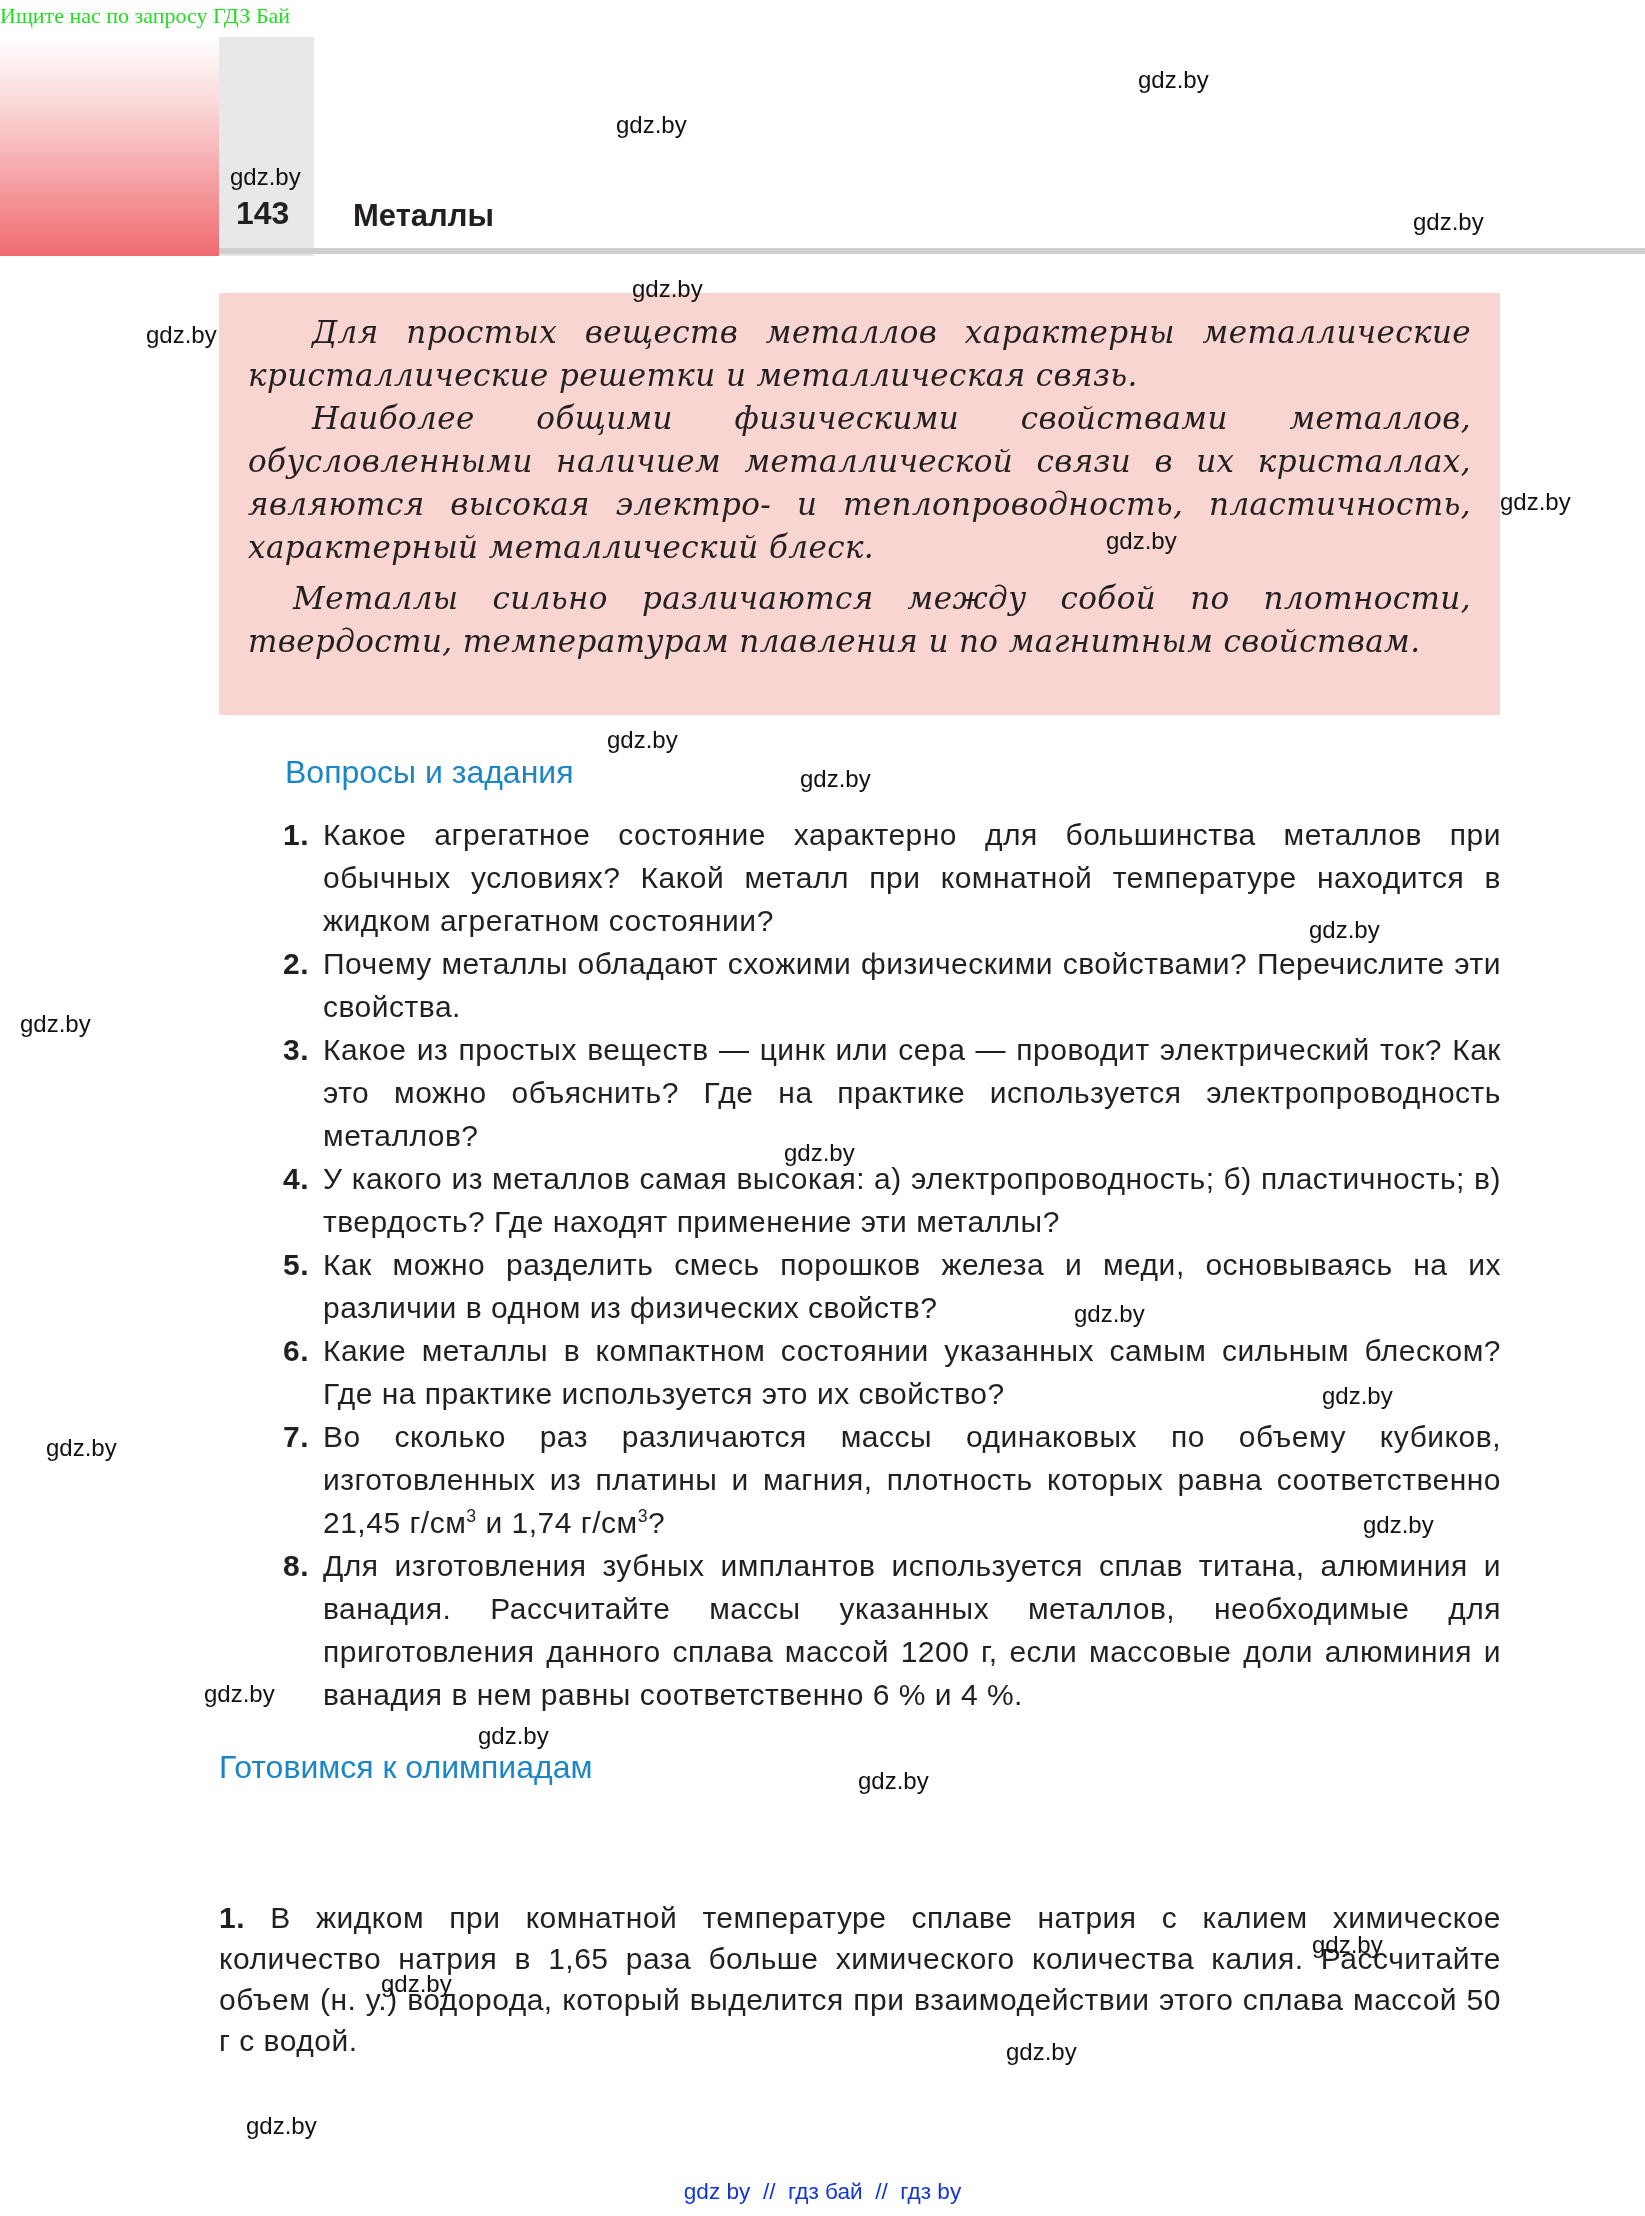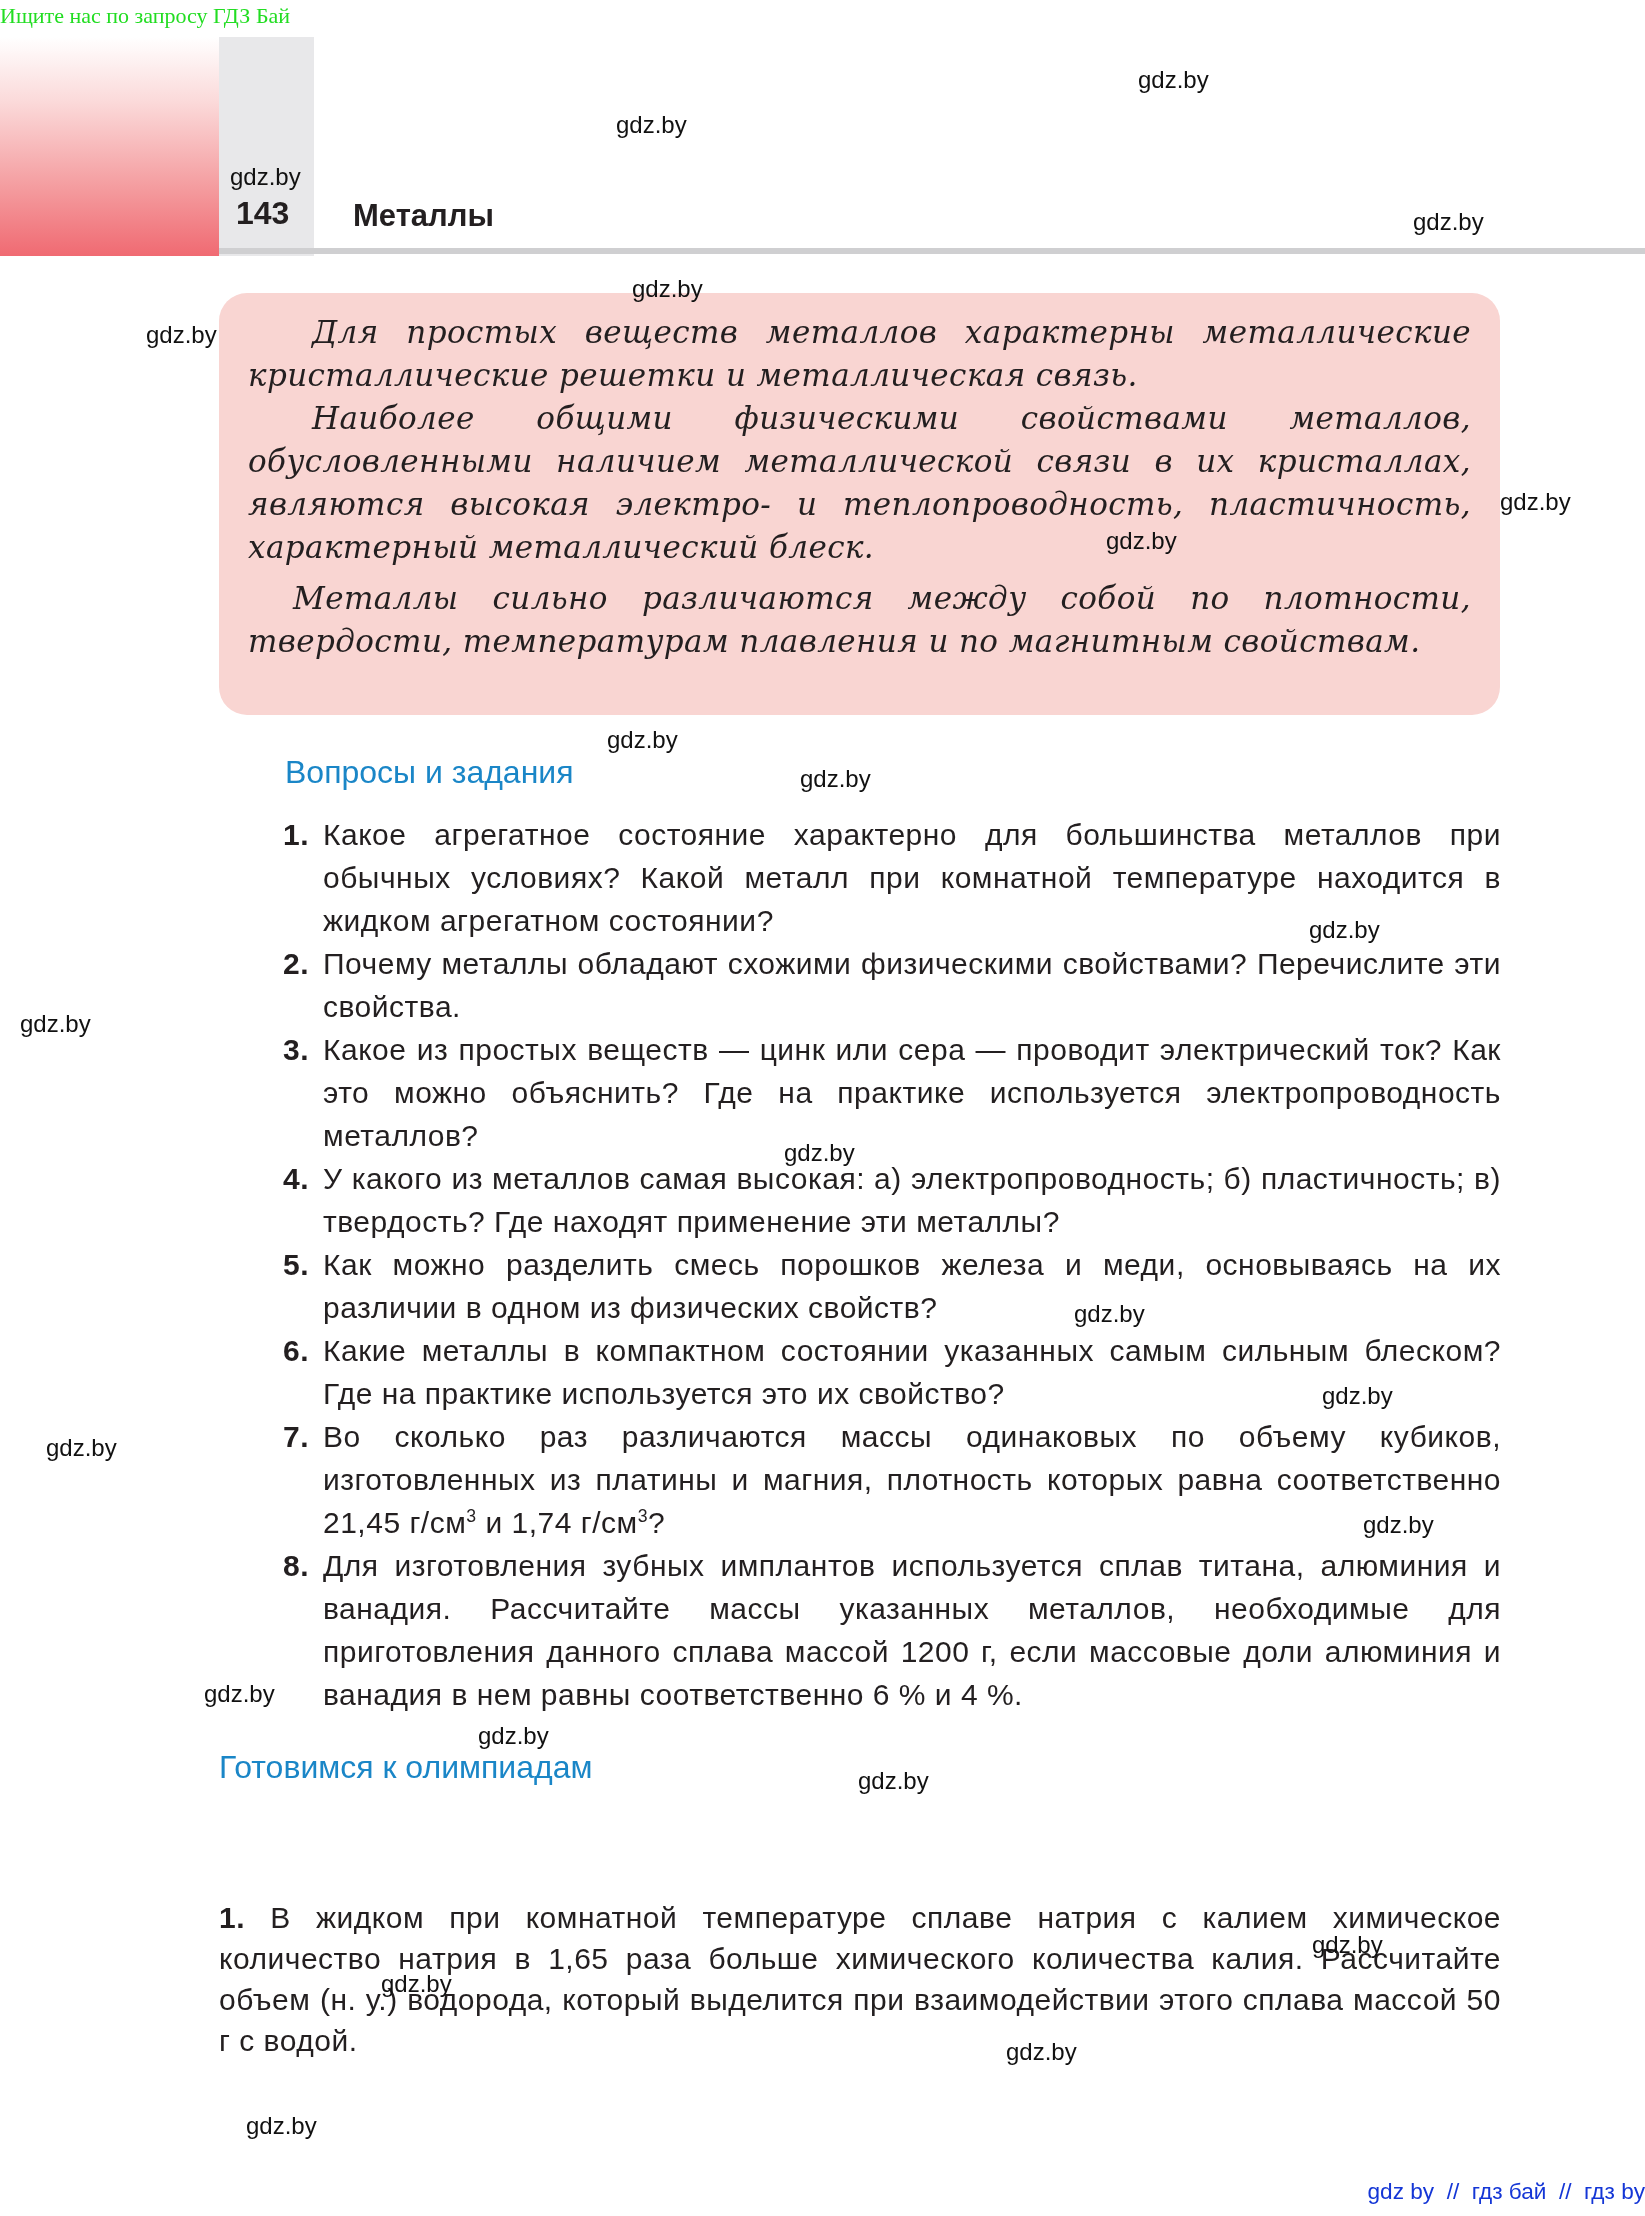--- a/index.html
+++ b/index.html
@@ -12,38 +12,38 @@
   .side-gradient { position: absolute; left: 0; top: 37px; width: 219px; height: 219px;
     background: linear-gradient(to bottom, #ffffff 0%, #fbd9d9 30%, #f49a9d 70%, #f06a72 100%); }
   .page-tab { position: absolute; left: 219px; top: 37px; width: 95px; height: 219px; background: #e8e8ea; }
   .header-rule { position: absolute; left: 219px; top: 248px; width: 1426px; height: 6.4px; background: #cfcfd1; }
   .page-number { position: absolute; left: 236px; top: 195px; font-size: 32px; font-weight: bold; color: #231f20; }
   .chapter-title { position: absolute; left: 353px; top: 198px; font-size: 31px; font-weight: bold; color: #231f20; }
 
   .wm { position: absolute; font-size: 24px; color: #111; font-family: "Liberation Sans", sans-serif; }
 
   .summary-box { position: absolute; left: 219px; top: 293px; width: 1281px; height: 422px;
-    background: #f9d5d2; padding: 17.7px 29px 0 29px; border-radius: 28px; }
+    background: #f9d5d2; padding: 17.7px 29px 0 29px; }
   .summary-box p { font-family: "DejaVu Serif", serif; font-style: italic; font-size: 31px;
     line-height: 43px; text-align: justify; color: #231f20; text-indent: 64px; letter-spacing: 0.4px; }
   .summary-box p.tight { text-indent: 45px; margin-top: 8px; }
 
   .section-heading { position: absolute; font-size: 32px; font-weight: normal; color: #1a86c7; }
 
   .q-list { position: absolute; left: 283px; top: 813px; width: 1218px; }
   .q-item { display: flex; font-size: 30px; line-height: 43px; text-align: justify; letter-spacing: 0.5px; }
   .q-num { width: 40px; flex: none; font-weight: bold; }
   .q-text { flex: 1; }
   sup { font-size: 17.7px; vertical-align: 11.3px; line-height: 0; }
 
   .olymp { position: absolute; left: 219px; top: 1897px; width: 1282px; font-size: 30px; line-height: 41px;
     text-align: justify; letter-spacing: 0.5px; }
   .olymp .num { font-weight: bold; }
 
-  .footer-links { position: absolute; top: 2179px; left: 0; width: 1645px; text-align: right;
+  .footer-links { position: absolute; top: 2179px; left: 0; width: 1645px; text-align: center;
     color: #1436d6; font-size: 22.6px; }
 </style>
 </head>
 <body>
 
 <div class="top-banner">Ищите нас по запросу ГДЗ Бай</div>
 
 <div class="side-gradient"></div>
 <div class="page-tab"></div>
 <div class="header-rule"></div>

